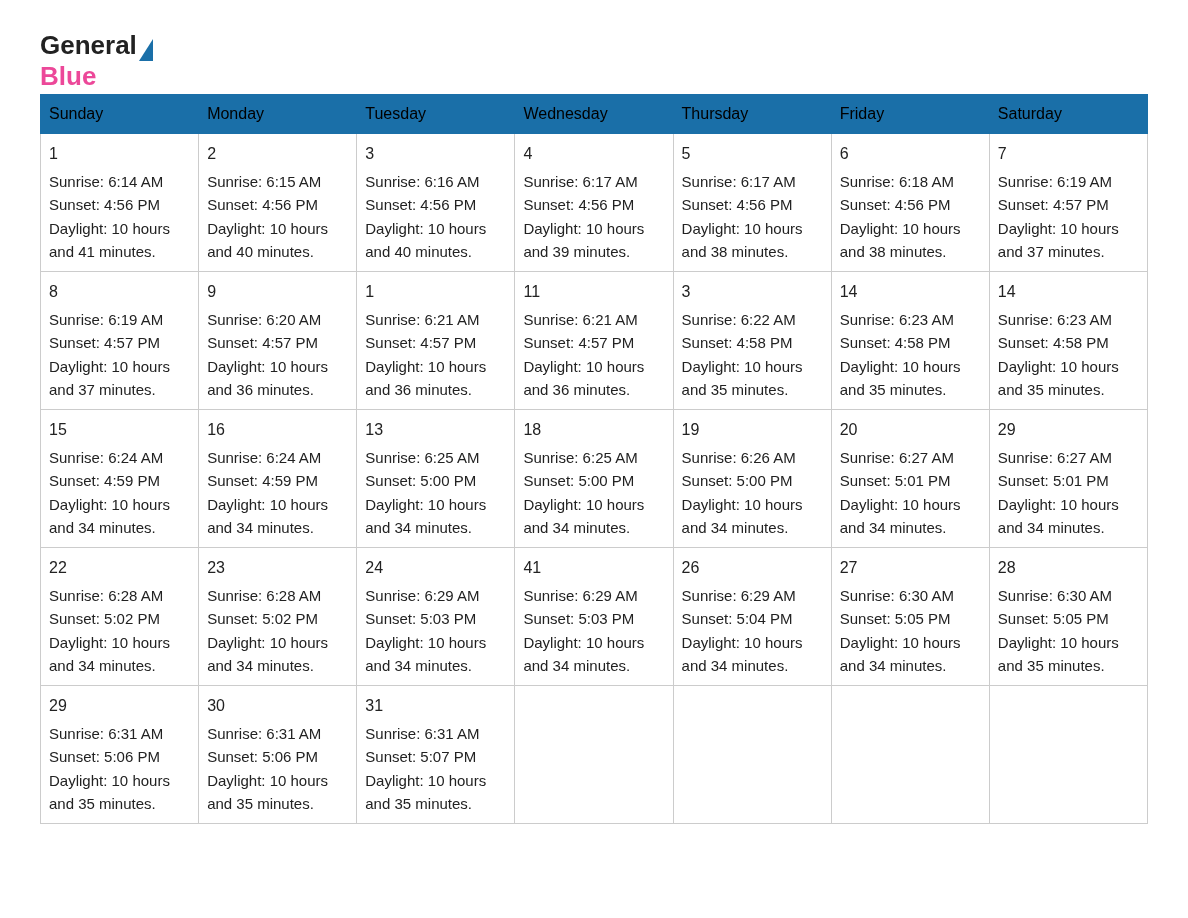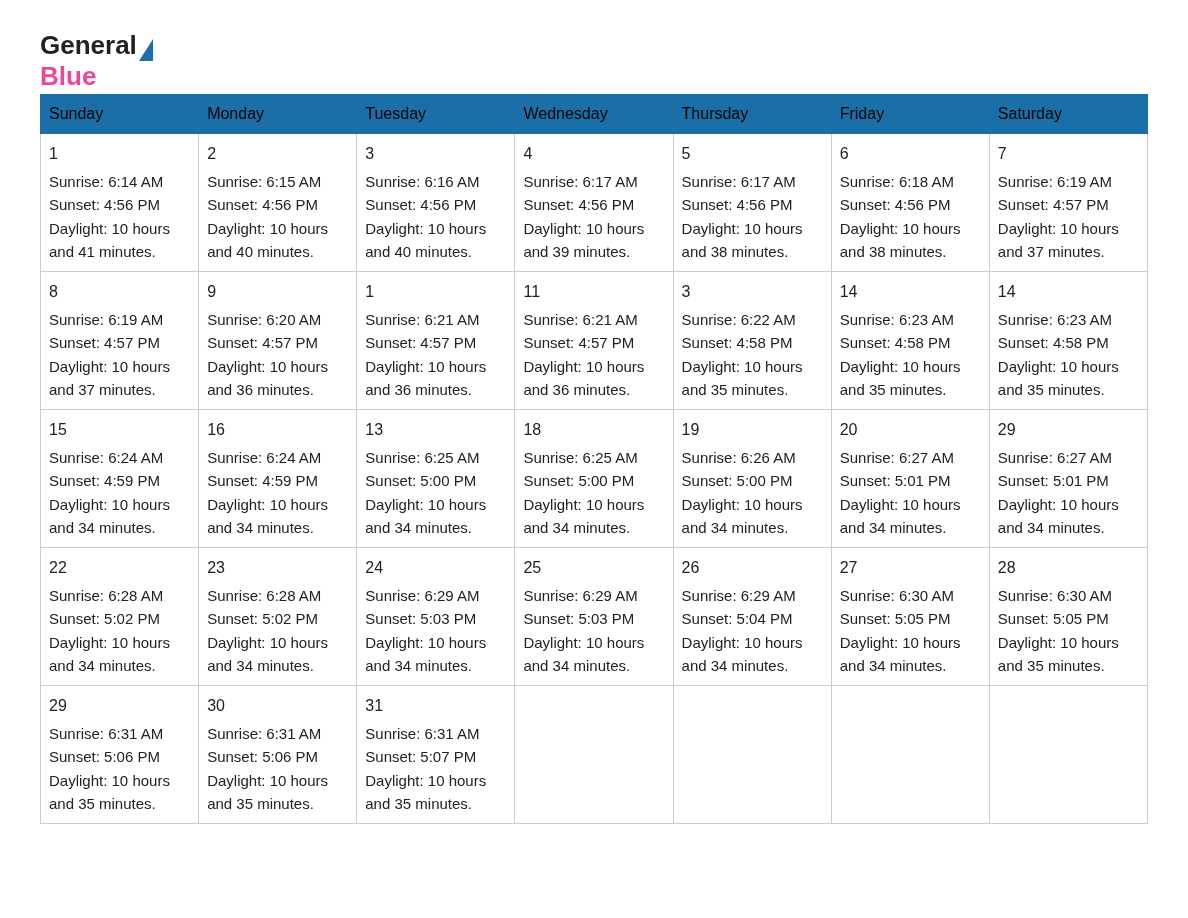--- a/index.html
+++ b/index.html
@@ -152,21 +152,21 @@
         <td><span class="day-num">13</span><span class="day-info">Sunrise: 6:25 AM<br>Sunset: 5:00 PM<br>Daylight: 10 hours and 34 minutes.</span></td>
         <td><span class="day-num">18</span><span class="day-info">Sunrise: 6:25 AM<br>Sunset: 5:00 PM<br>Daylight: 10 hours and 34 minutes.</span></td>
         <td><span class="day-num">19</span><span class="day-info">Sunrise: 6:26 AM<br>Sunset: 5:00 PM<br>Daylight: 10 hours and 34 minutes.</span></td>
         <td><span class="day-num">20</span><span class="day-info">Sunrise: 6:27 AM<br>Sunset: 5:01 PM<br>Daylight: 10 hours and 34 minutes.</span></td>
         <td><span class="day-num">29</span><span class="day-info">Sunrise: 6:27 AM<br>Sunset: 5:01 PM<br>Daylight: 10 hours and 34 minutes.</span></td>
       </tr>
       <tr>
         <td><span class="day-num">22</span><span class="day-info">Sunrise: 6:28 AM<br>Sunset: 5:02 PM<br>Daylight: 10 hours and 34 minutes.</span></td>
         <td><span class="day-num">23</span><span class="day-info">Sunrise: 6:28 AM<br>Sunset: 5:02 PM<br>Daylight: 10 hours and 34 minutes.</span></td>
         <td><span class="day-num">24</span><span class="day-info">Sunrise: 6:29 AM<br>Sunset: 5:03 PM<br>Daylight: 10 hours and 34 minutes.</span></td>
-        <td><span class="day-num">25</span><span class="day-info">Sunrise: 6:29 AM<br>Sunset: 5:03 PM<br>Daylight: 10 hours and 34 minutes.</span></td>
+        <td><span class="day-num">41</span><span class="day-info">Sunrise: 6:29 AM<br>Sunset: 5:03 PM<br>Daylight: 10 hours and 34 minutes.</span></td>
         <td><span class="day-num">26</span><span class="day-info">Sunrise: 6:29 AM<br>Sunset: 5:04 PM<br>Daylight: 10 hours and 34 minutes.</span></td>
         <td><span class="day-num">27</span><span class="day-info">Sunrise: 6:30 AM<br>Sunset: 5:05 PM<br>Daylight: 10 hours and 34 minutes.</span></td>
         <td><span class="day-num">28</span><span class="day-info">Sunrise: 6:30 AM<br>Sunset: 5:05 PM<br>Daylight: 10 hours and 35 minutes.</span></td>
       </tr>
       <tr>
         <td><span class="day-num">29</span><span class="day-info">Sunrise: 6:31 AM<br>Sunset: 5:06 PM<br>Daylight: 10 hours and 35 minutes.</span></td>
         <td><span class="day-num">30</span><span class="day-info">Sunrise: 6:31 AM<br>Sunset: 5:06 PM<br>Daylight: 10 hours and 35 minutes.</span></td>
         <td><span class="day-num">31</span><span class="day-info">Sunrise: 6:31 AM<br>Sunset: 5:07 PM<br>Daylight: 10 hours and 35 minutes.</span></td>
         <td class="empty-cell"></td>
         <td class="empty-cell"></td>

